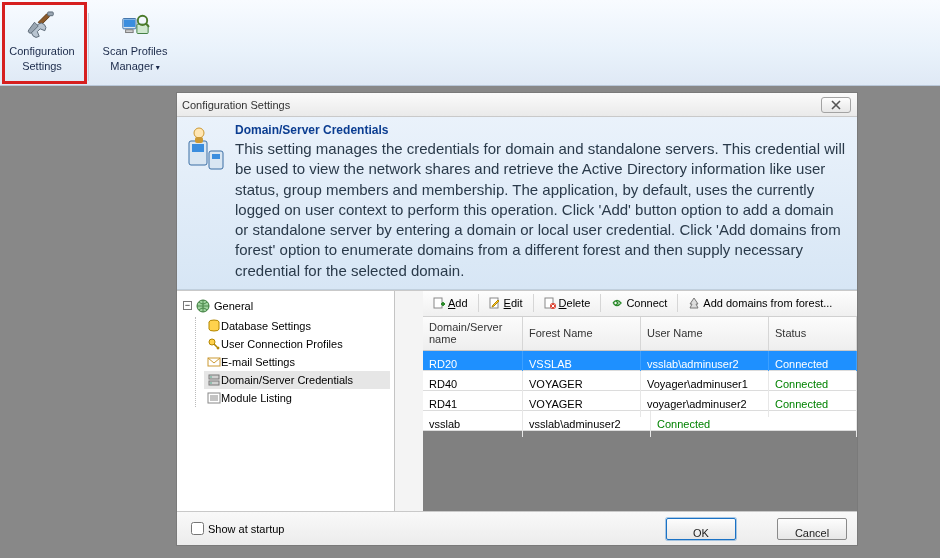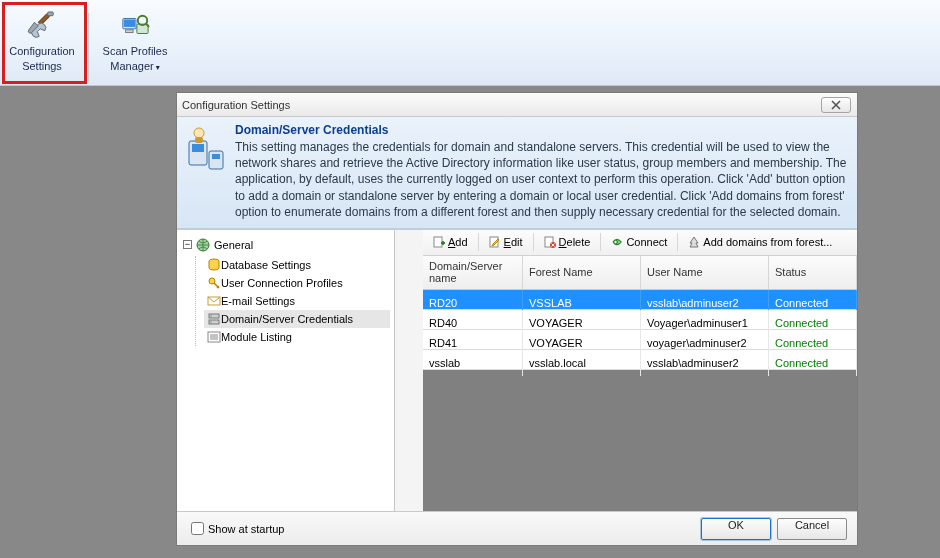--- a/index.html
+++ b/index.html
@@ -79,21 +79,21 @@
 
   
   .info-banner {
     display: flex;
     gap: 10px;
     padding: 6px 10px 8px 10px;
     background: linear-gradient(#eaf2fb,#d7e6f5);
     border-bottom: 1px solid #c0cfdd;
   }
   .info-banner h3 { margin: 0 0 2px 0; font-size: 12px; font-weight: bold; color: #0b3d91; }
-  .info-banner p { margin: 0; color: #2a3a4a; font-size: 12px; line-height: 1.35; }
+  .info-banner p { margin: 0; color: #2a3a4a; font-size: 15px; line-height: 1.35; }
 
   
   .dialog-body {
     flex: 1;
     display: flex;
     border-top: 1px solid #c9c9c9;
     overflow: hidden;
   }
   .tree-pane {
     width: 218px;
@@ -169,23 +169,24 @@
     border-top: 1px solid #c9c9c9;
     gap: 6px;
   }
   .dialog-bottom .push { flex:1; }
   .btn {
     min-width: 70px;
     height: 22px;
     border: 1px solid #8a8a8a;
     background: linear-gradient(#fdfdfd,#e7e7e7);
     border-radius: 2px;
-    display:inline-flex; align-items:flex-start; justify-content:center;
+    display:inline-flex; align-items:flex-end; justify-content:center;
     cursor:pointer;
     color:#222;
+    margin-left:35px;
   }
   .btn.primary { border-color:#1a72c5; box-shadow: 0 0 0 1px rgba(26,114,197,.35); }
 
   
   .ico { display:inline-flex; }
 </style>
 </head>
 <body>
 
 <div class="ribbon">
@@ -396,21 +397,20 @@
               <div class="cell c-st status-connected">Connected</div>
             </div>
             <div class="grid-row">
               <div class="cell c-dn">RD41</div>
               <div class="cell c-fn">VOYAGER</div>
               <div class="cell c-un">voyager\adminuser2</div>
               <div class="cell c-st status-connected">Connected</div>
             </div>
             <div class="grid-row">
               <div class="cell c-dn">vsslab</div>
-              <div class="cell c-fn">vsslab.local</div>
               <div class="cell c-un">vsslab\adminuser2</div>
               <div class="cell c-st status-connected">Connected</div>
             </div>
           </div>
       </div>
     </div>
 
     <div class="dialog-bottom">
       <label style="display:flex;align-items:center;gap:1px">
         <input type="checkbox" style="">

